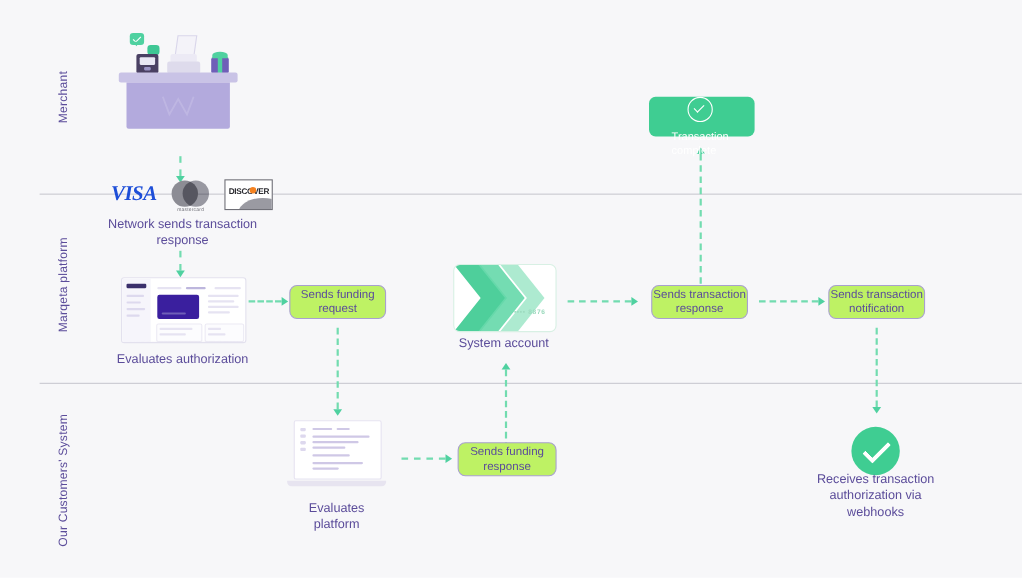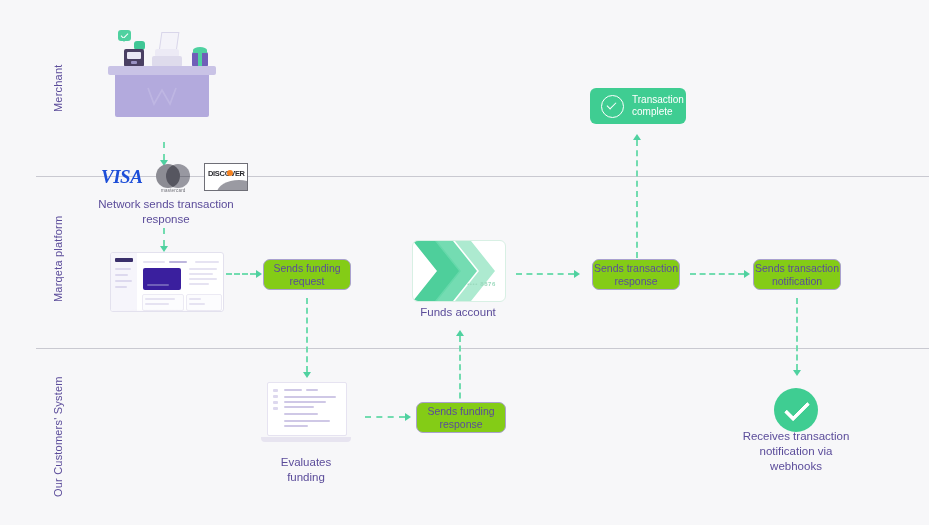--- a/index.html
+++ b/index.html
@@ -34,21 +34,21 @@
     line-height:15px;
     text-align:center;
     white-space:pre-line;
   }
 
   
   .pbox{
     position:absolute;
     border:1px solid #a9a1cf;
     border-radius:7px;
-    background:#84cc16;
+    background:#bef264;
     color:#5b4c9a;
     font-size:10.5px;
     line-height:13px;
     text-align:center;
     display:flex;align-items:center;justify-content:center;
     white-space:pre-line;
     box-sizing:border-box;
   }
 
   
@@ -225,20 +225,21 @@
     <div class="cl" style="left:78px;top:30px;width:20px;"></div>
     <div class="panel" style="left:31px;top:41px;width:40px;height:15px;"></div>
     <div class="cl" style="left:34px;top:45px;width:30px;"></div>
     <div class="cl" style="left:34px;top:50px;width:24px;"></div>
     <div class="panel" style="left:75px;top:41px;width:34px;height:15px;"></div>
     <div class="cl" style="left:78px;top:45px;width:12px;"></div>
     <div class="cl" style="left:78px;top:50px;width:16px;"></div>
     <div class="shadow"></div>
   </div>
 
+  <div class="cap" style="left:96px;top:320px;width:140px;">Evaluates authorization</div>
 
   <div class="conn" style="left:226px;top:273px;">
     <div class="hline" style="width:30px;"></div>
     <div class="arw arw-right" style="left:30px;top:-3px;"></div>
   </div>
 
   <div class="pbox" style="left:263px;top:259px;width:88px;height:31px;">Sends funding
 request</div>
 
   <div class="conn" style="left:306px;top:298px;">
@@ -248,41 +249,41 @@
 
   <div class="fcard" style="left:412px;top:240px;width:92px;height:60px;">
     <svg style="position:absolute;left:0;top:0;" width="92" height="60" viewBox="0 0 92 60">
       <path d="M0 0 L24 0 L48 30 L24 60 L0 60 L24 30 Z" fill="#4ecf9b"></path>
       <path d="M22 0 L40 0 L64 30 L40 60 L22 60 L46 30 Z" fill="#68d9ab" opacity="0.92"></path>
       <path d="M42 0 L58 0 L82 30 L58 60 L42 60 L66 30 Z" fill="#9fe6c8" opacity="0.85"></path>
     </svg>
     <div class="fnum">•••• 8876</div>
   </div>
 
-  <div class="cap" style="left:398px;top:305px;width:120px;">Funds account</div>
+  <div class="cap" style="left:398px;top:305px;width:120px;">System account</div>
 
   <div class="conn" style="left:459px;top:330px;">
     <div class="vline" style="height:72px;top:6px;"></div>
     <div class="arw arw-up" style="left:-3px;top:0px;"></div>
   </div>
 
   <div class="conn" style="left:516px;top:273px;">
     <div class="hline" style="width:58px;"></div>
     <div class="arw arw-right" style="left:58px;top:-3px;"></div>
   </div>
 
   <div class="pbox" style="left:592px;top:259px;width:88px;height:31px;">Sends transaction
 response</div>
 
   <div class="conn" style="left:636px;top:134px;">
     <div class="vline" style="height:118px;top:6px;"></div>
     <div class="arw arw-up" style="left:-3px;top:0px;"></div>
   </div>
 
-  <div class="tbadge" style="left:590px;top:88px;width:96px;height:36px;">
+  <div class="tbadge" style="left:590px;top:88px;width:96px;height:36px;flex-direction:column;">
     <div class="ring"></div>
     <div class="tlab">Transaction
 complete</div>
   </div>
 
   <div class="conn" style="left:690px;top:273px;">
     <div class="hline" style="width:54px;"></div>
     <div class="arw arw-right" style="left:54px;top:-3px;"></div>
   </div>
 
@@ -306,29 +307,29 @@
       <div class="ll" style="left:16px;top:18px;width:42px;"></div>
       <div class="ll" style="left:16px;top:23px;width:30px;"></div>
       <div class="ll" style="left:16px;top:30px;width:34px;"></div>
       <div class="ll" style="left:16px;top:37px;width:46px;"></div>
       <div class="ll" style="left:16px;top:42px;width:24px;"></div>
     </div>
     <div class="base"></div>
   </div>
 
   <div class="cap" style="left:246px;top:455px;width:120px;">Evaluates
-funding</div>
+platform</div>
 
   <div class="conn" style="left:365px;top:416px;">
     <div class="hline" style="width:40px;"></div>
     <div class="arw arw-right" style="left:40px;top:-3px;"></div>
   </div>
 
   <div class="pbox" style="left:416px;top:402px;width:90px;height:31px;">Sends funding
 response</div>
 
   <div class="bigchk" style="left:774px;top:388px;"></div>
 
   <div class="cap" style="left:726px;top:429px;width:140px;">Receives transaction
-notification via
+authorization via
 webhooks</div>
 
 </div>
 
 </body></html>

